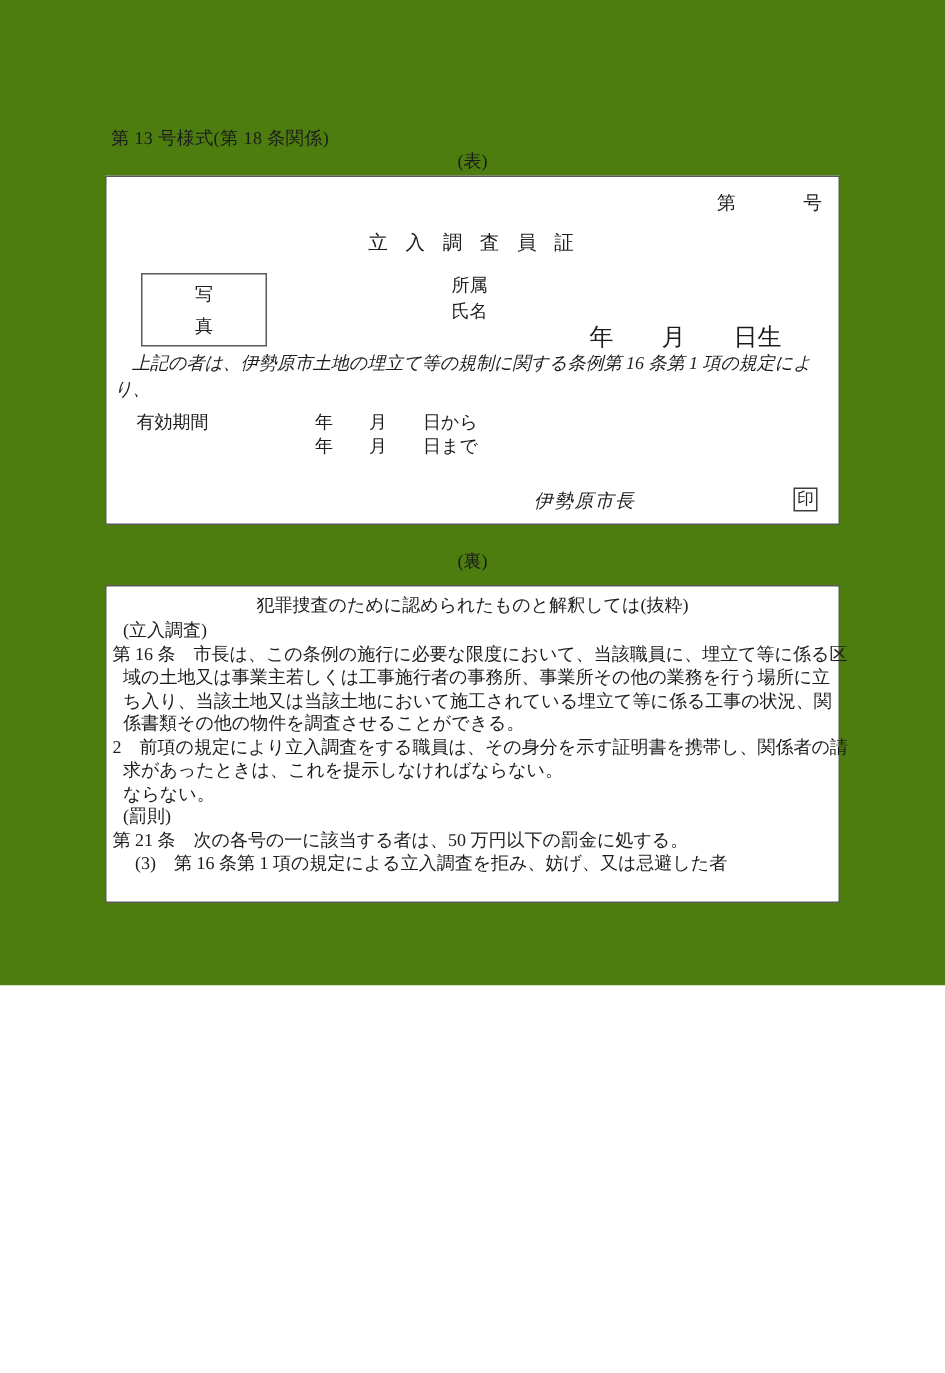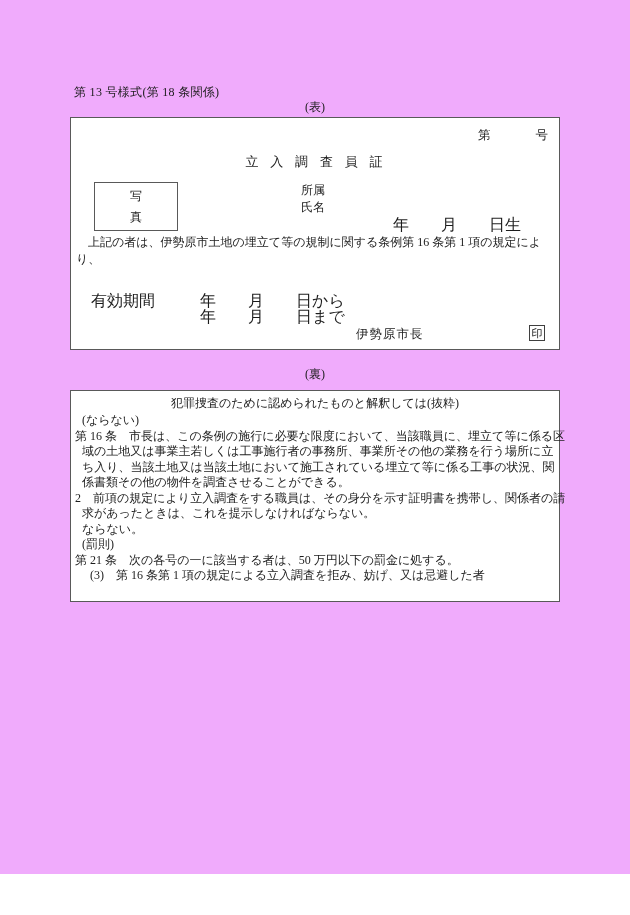--- a/index.html
+++ b/index.html
@@ -5,22 +5,22 @@
   html, body {
     margin: 0;
     padding: 0;
     background: #ffffff;
     font-family: "Liberation Serif", "DejaVu Serif", serif;
     color: #1c1c1c;
   }
   .page {
     position: relative;
     width: 630px;
-    height: 874px;
-    background: #f0abfc;
+    height: 657px;
+    background: #4d7c0f;
     overflow: hidden;
   }
   .form-no {
     position: absolute;
     left: 74px;
     top: 84px;
     font-size: 12px;
     letter-spacing: 0.3px;
   }
   .side-label {
@@ -79,36 +79,39 @@
   .affiliation-label { position: absolute; left: 230px; top: 64px; font-size: 12px; }
   .name-label        { position: absolute; left: 230px; top: 81px; font-size: 12px; }
   .birthdate-line    { position: absolute; right: 38px; top: 97px; font-size: 16px; }
   .certify {
     position: absolute;
     left: 5px;
     right: 10px;
     top: 116px;
     font-size: 12px;
     line-height: 17px;
+    font-style: italic;
   }
   .validity {
     position: absolute;
     left: 20px;
-    top: 175px;
+    top: 155px;
     display: flex;
-    font-size: 16px;
+    font-size: 12px;
     line-height: 16px;
+    gap: 26px;
   }
   .validity-label { margin-right: 45px; }
   .mayor {
     position: absolute;
     left: 285px;
     top: 208px;
     font-size: 12.5px;
     letter-spacing: 1px;
+    font-style: italic;
   }
   .seal-box {
     position: absolute;
     left: 458px;
     top: 207px;
     width: 16px;
     height: 16px;
     border: 1px solid #3f3f3f;
     box-sizing: border-box;
     text-align: center;
@@ -166,21 +169,21 @@
       </span>
     </div>
     <div class="mayor">伊勢原市長</div>
     <div class="seal-box">印</div>
   </div>
 
   <div class="side-label back-label">(裏)</div>
 
   <div class="card back-card">
     <div class="back-title">犯罪捜査のために認められたものと解釈しては(抜粋)</div>
-    <div class="bline indent1">(ならない)</div>
+    <div class="bline indent1">(立入調査)</div>
     <div class="bline">第 16 条　市長は、この条例の施行に必要な限度において、当該職員に、埋立て等に係る区</div>
     <div class="bline indent1">域の土地又は事業主若しくは工事施行者の事務所、事業所その他の業務を行う場所に立</div>
     <div class="bline indent1">ち入り、当該土地又は当該土地において施工されている埋立て等に係る工事の状況、関</div>
     <div class="bline indent1">係書類その他の物件を調査させることができる。</div>
     <div class="bline">2　前項の規定により立入調査をする職員は、その身分を示す証明書を携帯し、関係者の請</div>
     <div class="bline indent1">求があったときは、これを提示しなければならない。</div>
     <div class="bline indent1">ならない。</div>
     <div class="bline indent1">(罰則)</div>
     <div class="bline">第 21 条　次の各号の一に該当する者は、50 万円以下の罰金に処する。</div>
     <div class="bline indent2">(3)　第 16 条第 1 項の規定による立入調査を拒み、妨げ、又は忌避した者</div>

